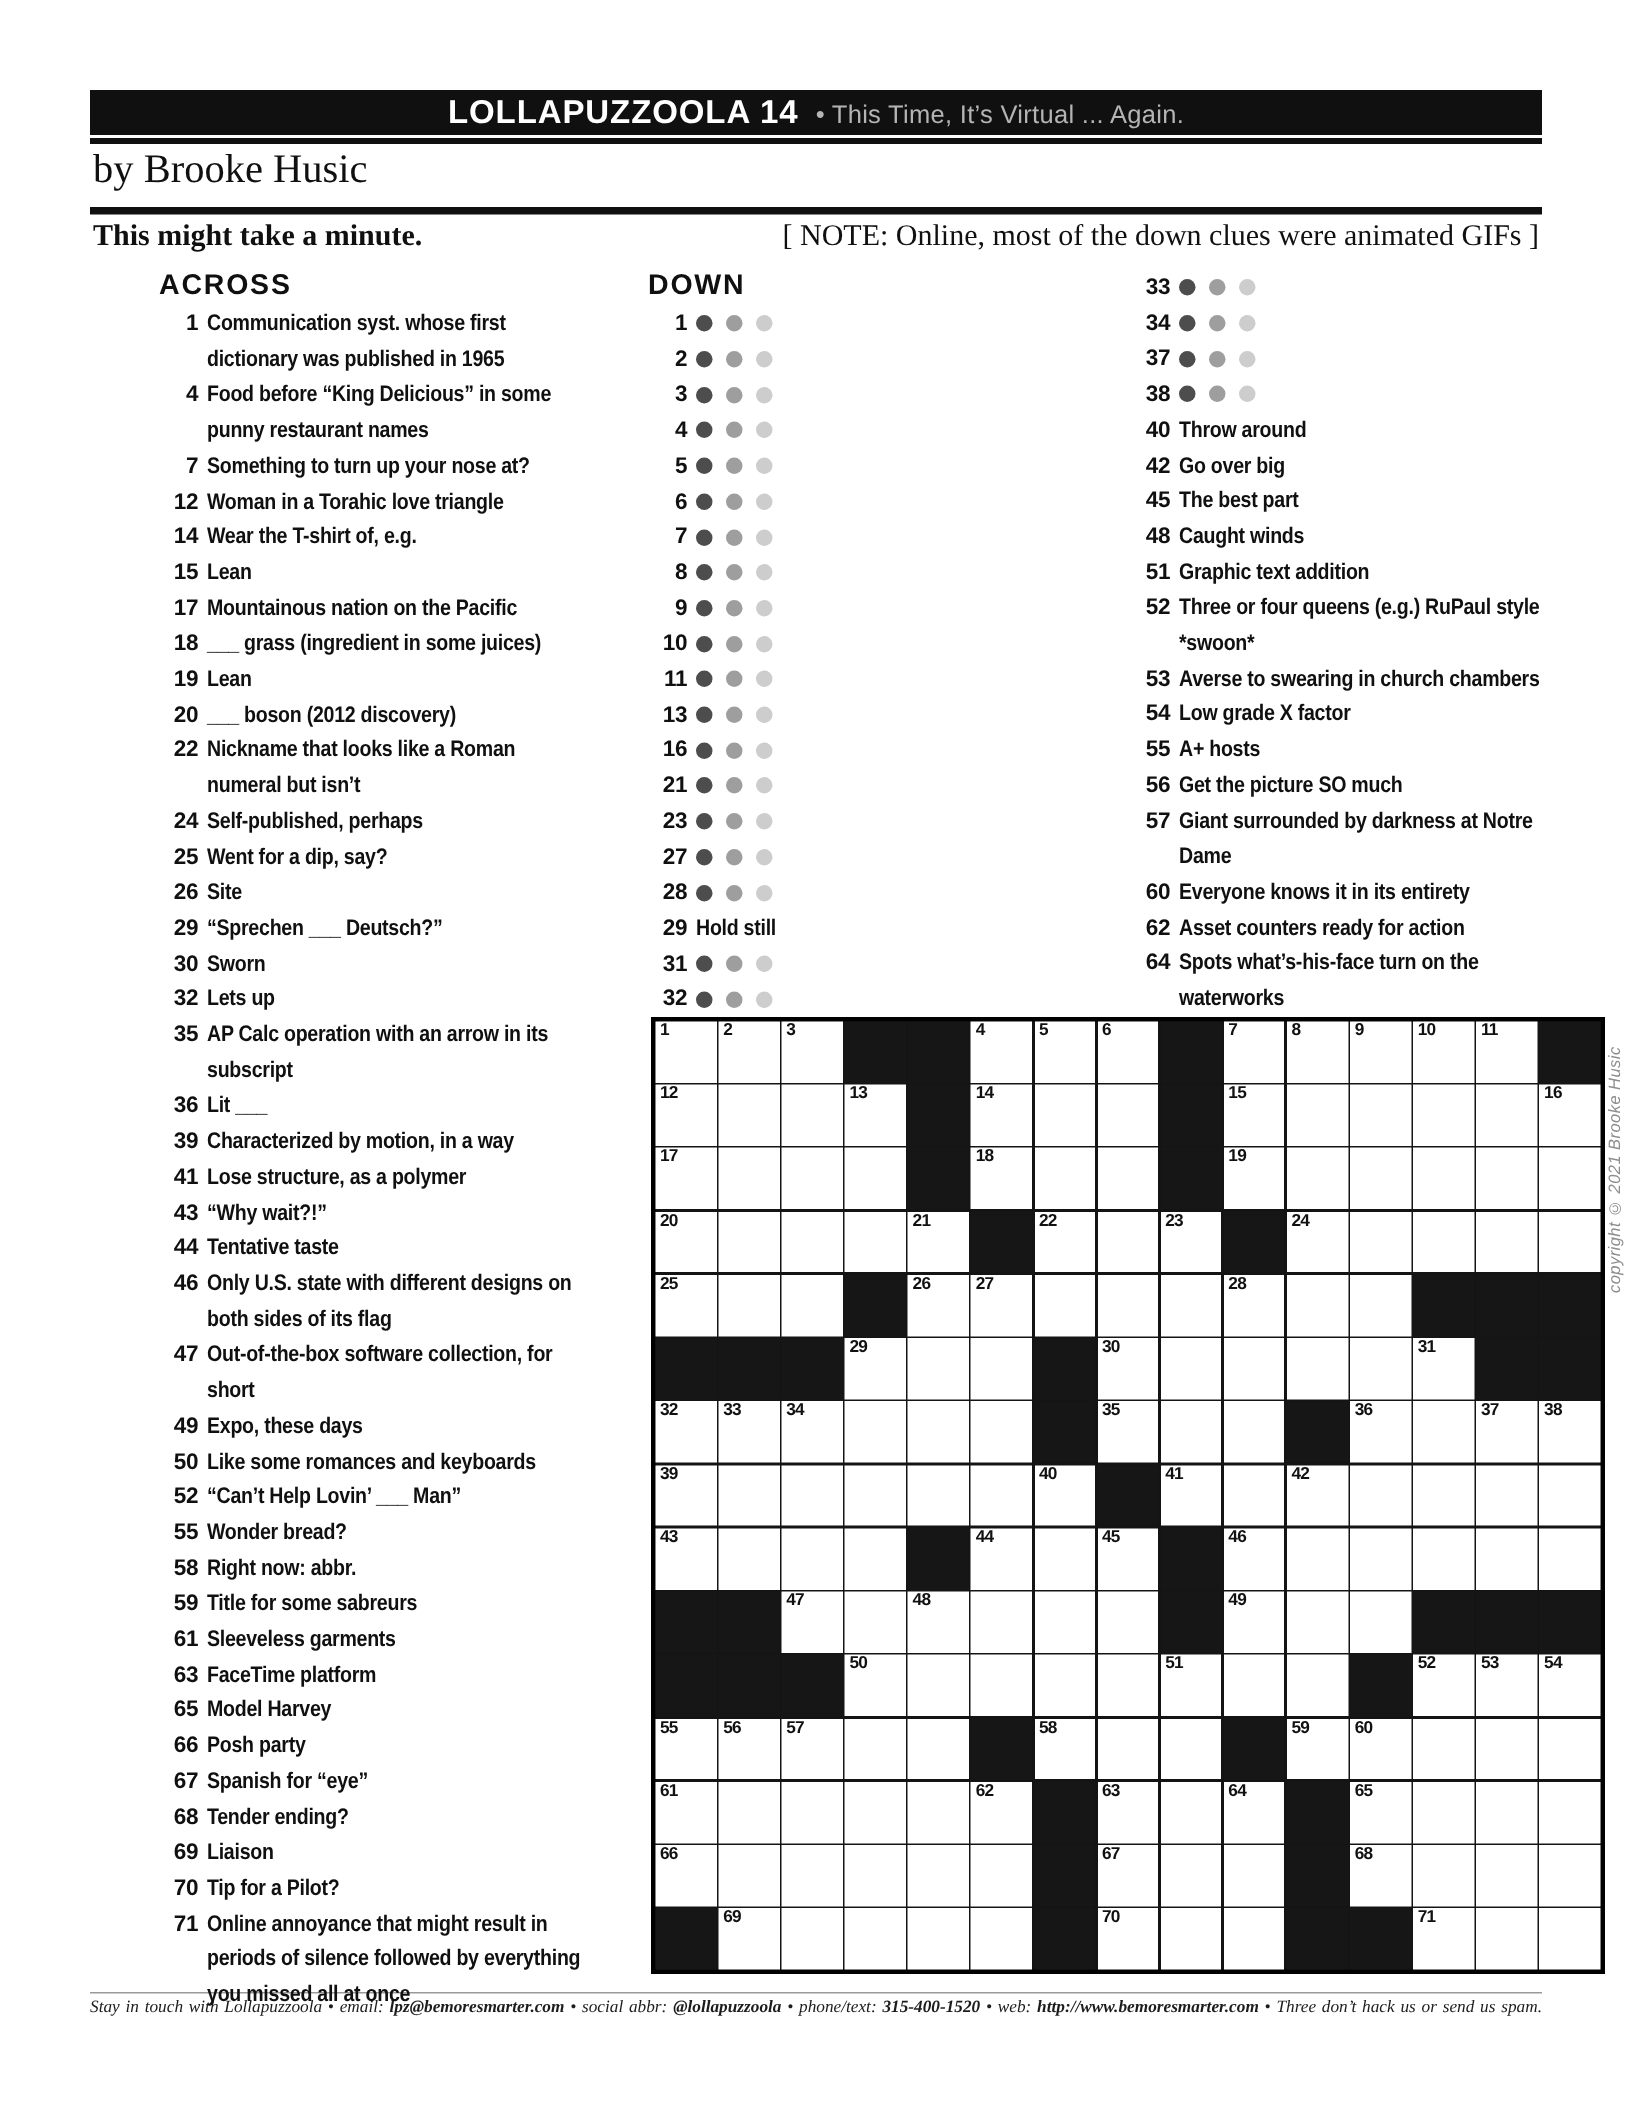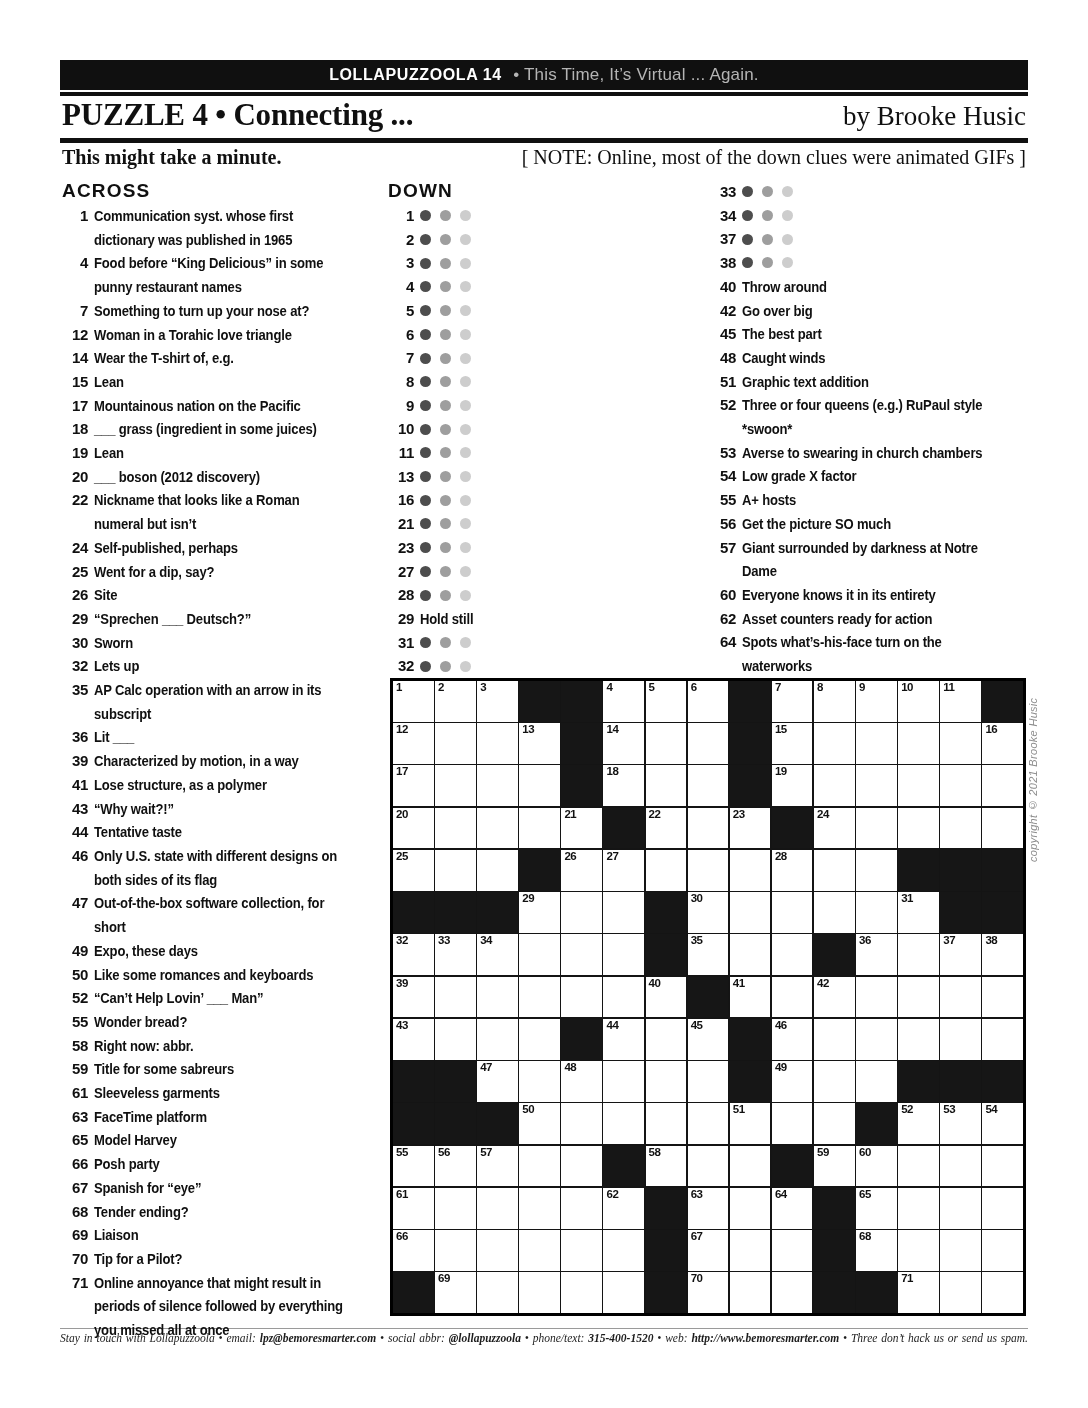--- a/index.html
+++ b/index.html
@@ -2,21 +2,21 @@
 <html><head>
 <meta charset="utf-8">
 <style>
   html,body { margin:0; padding:0; background:#ffffff; }
   .page { position:relative; width:1088px; height:1408px; background:#fff; overflow:hidden;
           font-family:"Liberation Sans", sans-serif; color:#101010; }
   .content { position:absolute; left:60px; top:60px; width:968px; }
 
   
   .topbar { height:30px; background:#101010; text-align:center; line-height:30px; white-space:nowrap; }
-  .topbar .tb-title { color:#ffffff; font-weight:700; font-size:16px; letter-spacing:.6px; }
+  .topbar .tb-title { color:#ffffff; font-weight:700; font-size:22px; letter-spacing:.6px; }
   .topbar .tb-sub   { color:#b4b4b4; font-size:17px; margin-left:7px; letter-spacing:.2px; }
   .rule-a { height:4px; background:#101010; margin-top:2px; }
   .rule-b { height:5px; background:#101010; }
 
   
   .titlerow { display:flex; justify-content:space-between; align-items:baseline;
               height:41px; padding:1px 2px 0 2px; font-family:"Liberation Serif", serif; }
   .title  { font-size:31px; font-weight:700; letter-spacing:-.2px; }
   .byline { font-size:27px;text-align:right; }
 
@@ -25,21 +25,21 @@
   .hint { font-weight:700; font-size:20px; }
   .note { font-size:20px; }
 
   
   .infobar { margin-top:4px; border:2px solid #101010; height:22px; display:flex; }
   .infocell { flex:1; text-align:center; line-height:22px; font-size:13px; color:#3d3d3d;
               letter-spacing:.2px; white-space:nowrap; }
   .infocell .val { margin-left:5px; }
 
   
-  .main { position:relative; margin-top:7px; height:1142px; }
+  .main { position:relative; margin-top:7px; height:1142px;margin-left:44px; }
   .col { position:absolute; top:0; }
   .col-across { left:2px;  width:324px; }
   .col-down   { left:328px; width:175px; }
   .col-down2  { left:650px; width:324px; }
   .colhead { font-size:19px; font-weight:700; letter-spacing:1.2px; height:24px; }
 
   .clue { display:flex; line-height:23.7px; align-items:flex-start; }
   .clue .num { width:26px; min-width:26px; text-align:right; padding-right:6px;
                font-weight:700; font-size:15px; letter-spacing:-.3px; }
   .clue .txt { width:334px; font-weight:700; font-size:15px; letter-spacing:-.2px;
@@ -75,21 +75,20 @@
 <div class="page">
   <div class="content">
 
     <div class="topbar">
       <span class="tb-title">LOLLAPUZZOOLA 14</span>
       <span class="tb-sub">• This Time, It’s Virtual ... Again.</span>
     </div>
     <div class="rule-a"></div>
 
     <div class="titlerow">
-      <div class="title">PUZZLE 4 • Connecting ...</div>
       <div class="byline">by Brooke Husic</div>
     </div>
     <div class="rule-b"></div>
 
     <div class="subrow">
       <div class="hint">This might take a minute.</div>
       <div class="note">[ NOTE: Online, most of the down clues were animated GIFs ]</div>
     </div>
 
 

